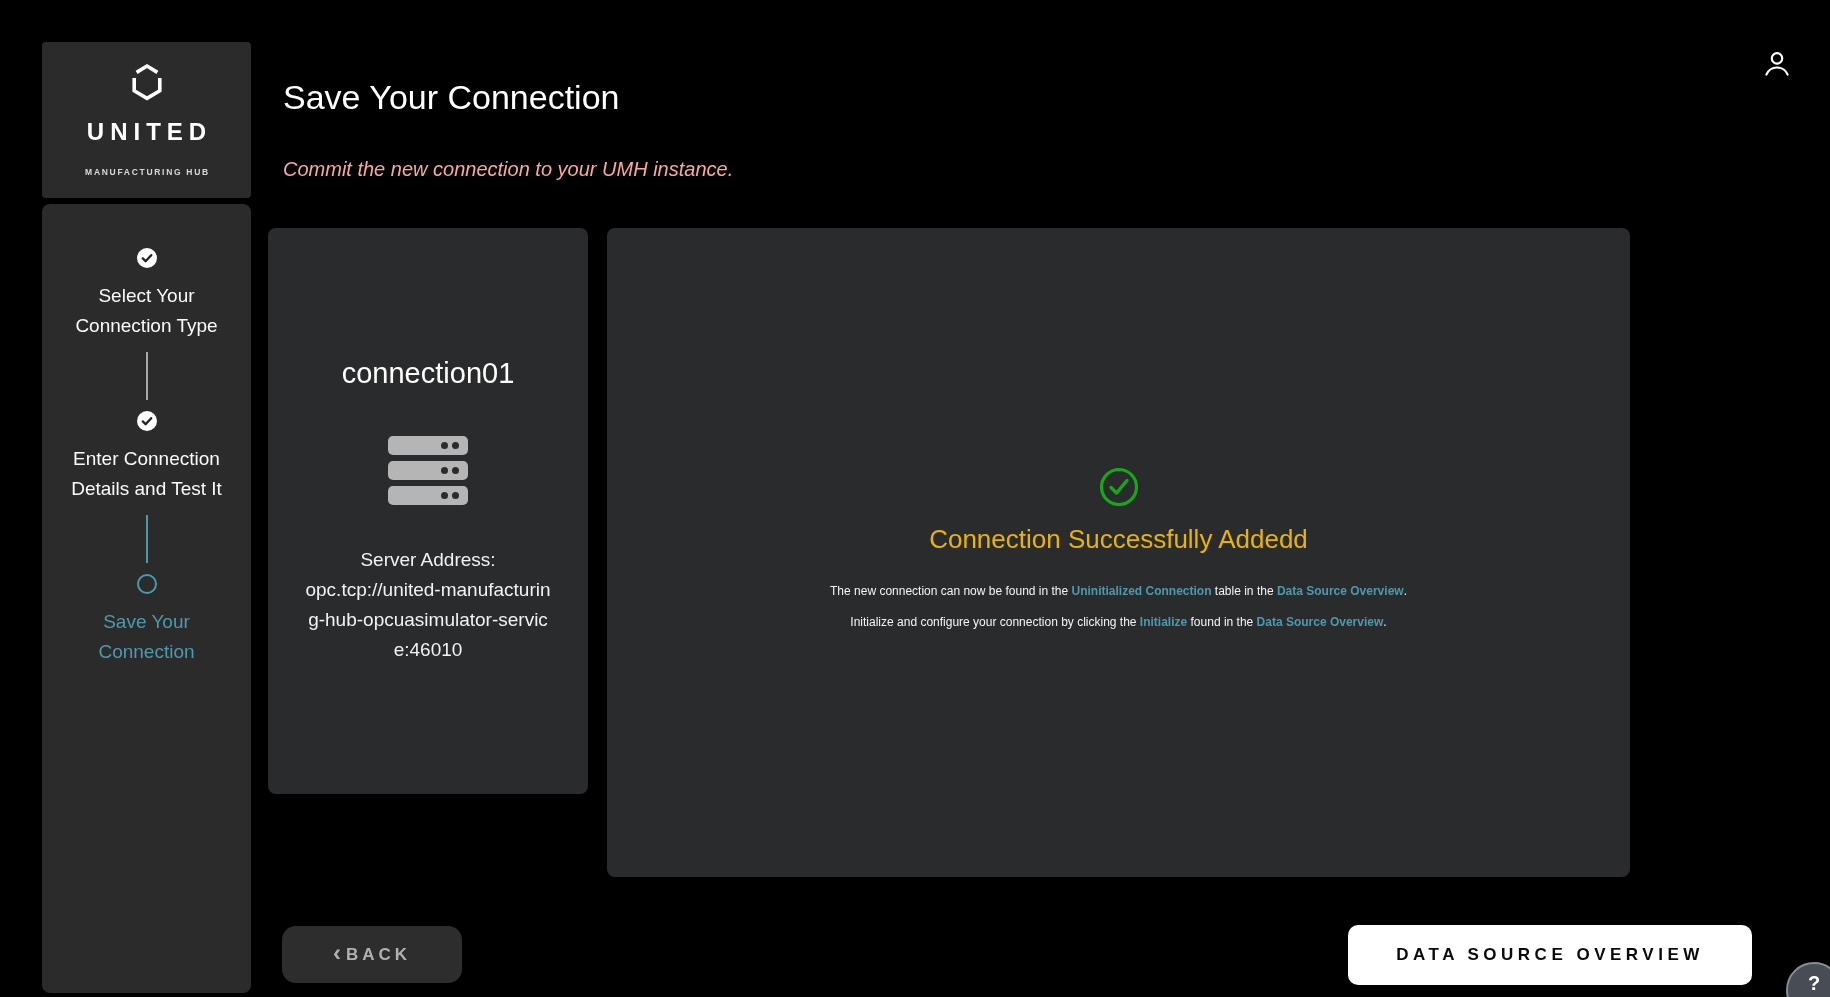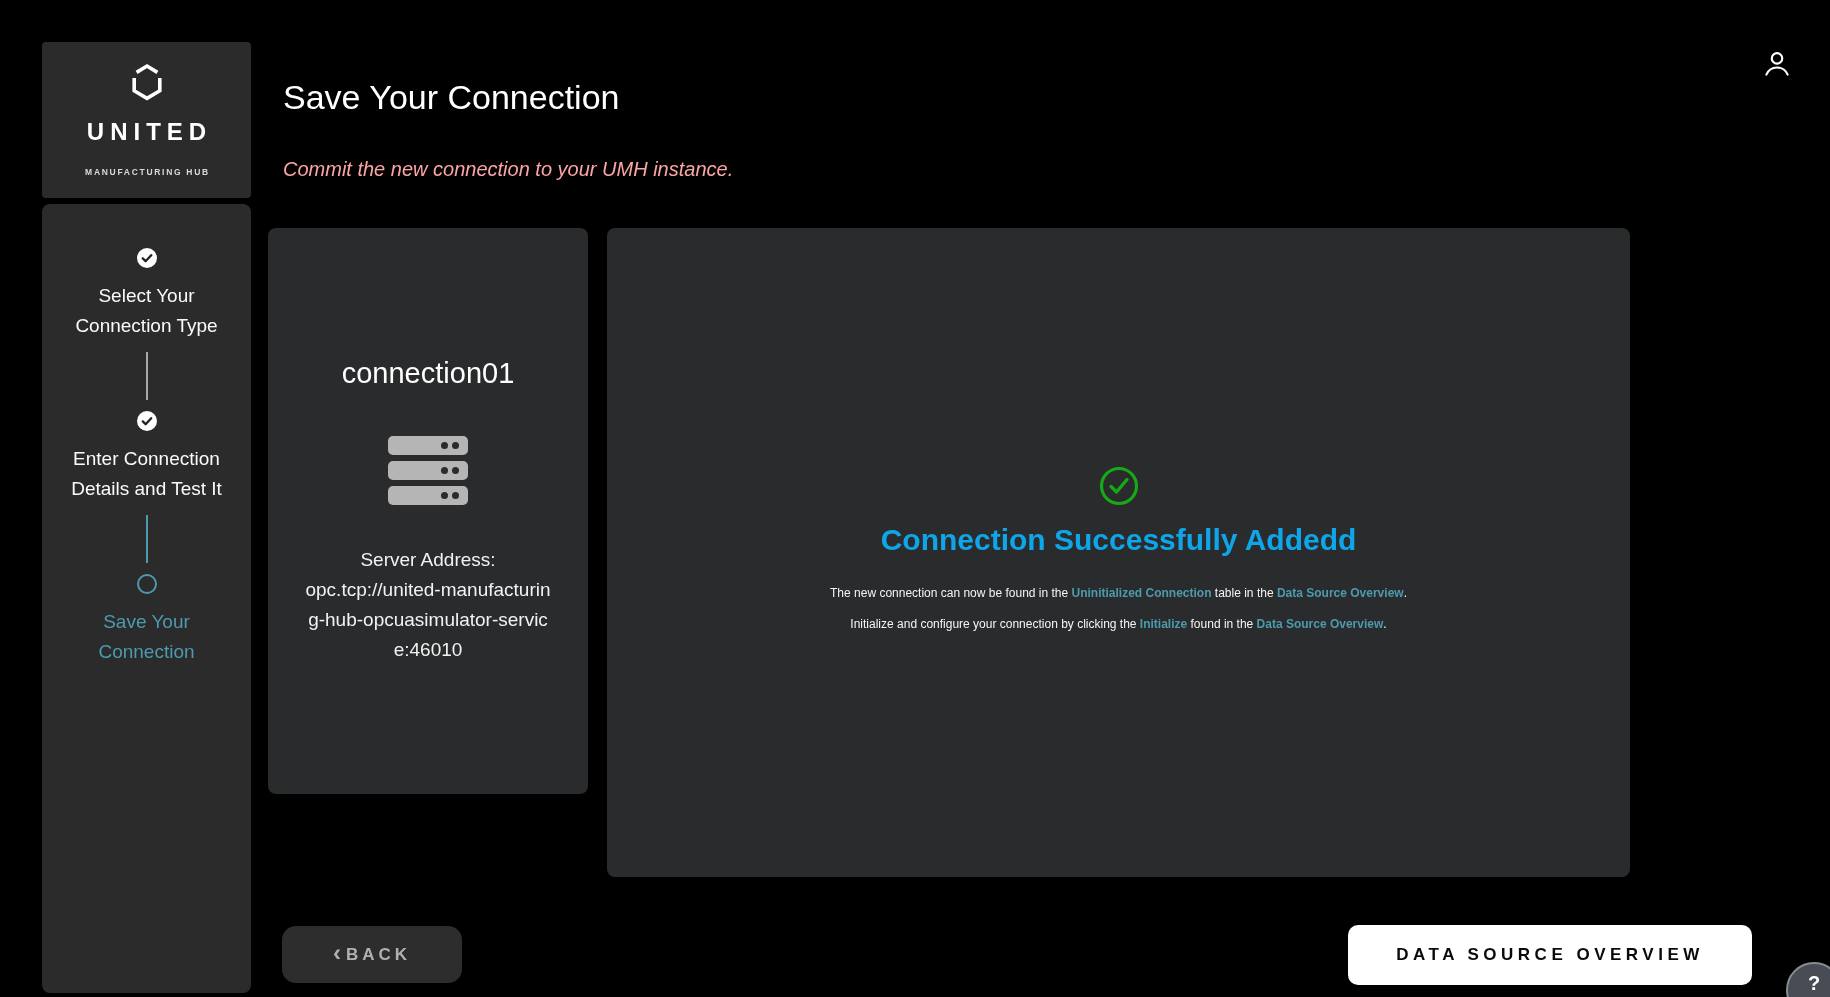--- a/index.html
+++ b/index.html
@@ -87,21 +87,21 @@
 
   
   .result-card {
     position:absolute; left:607px; top:228px; width:1023px; height:649px;
     background:#2a2b2c; border-radius:8px;
     display:flex; flex-direction:column; align-items:center; justify-content:center;
     text-align:center;
   }
   .success-icon { margin-bottom:13px; }
   .success-title {
-    color:#0ea5e9; font-size:30px; font-weight:700; margin-bottom:21px;
+    color:#eab308; font-size:26px; font-weight:400; margin-bottom:21px;
   }
   .result-text { font-size:12px; line-height:31px; color:#f5f5f5; }
   .link-em { color:#4d9aae; font-weight:700; }
 
   
   .back-button {
     position:absolute; left:282px; top:926px; width:180px; height:57px;
     background:#2d2d2d; border:none; border-radius:14px; cursor:pointer;
     color:#b0b0b0; font-family:inherit; font-size:17px; font-weight:700;
     letter-spacing:4px;

